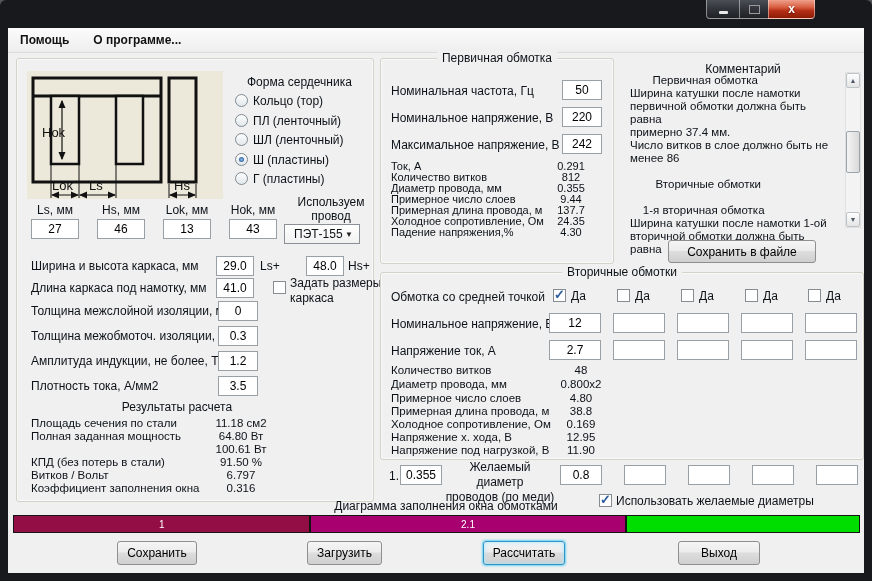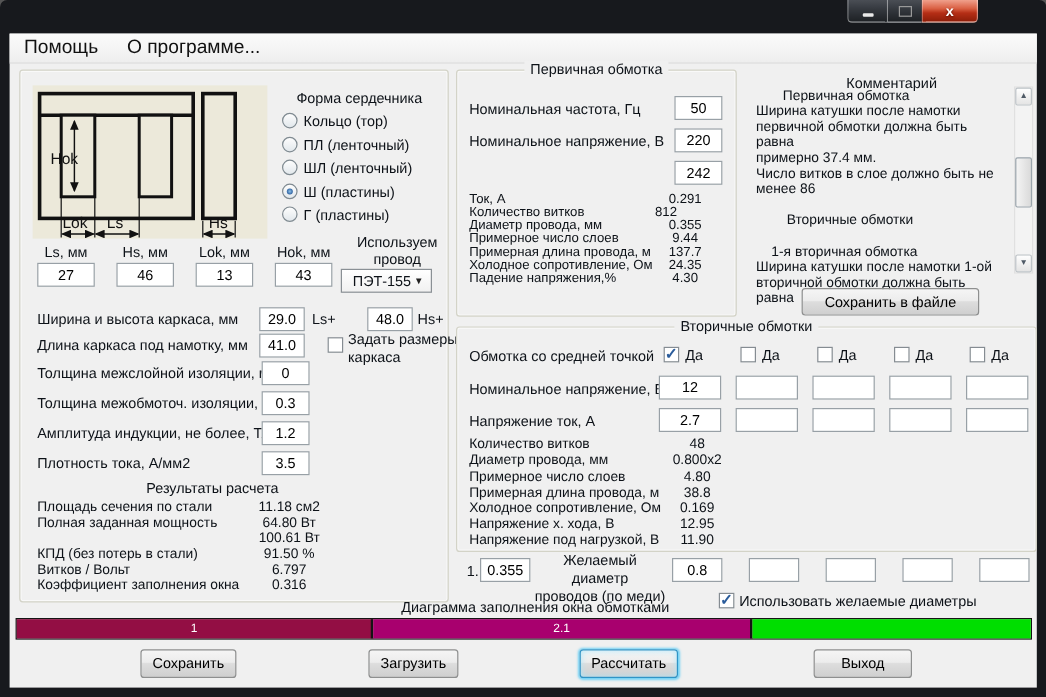--- a/index.html
+++ b/index.html
@@ -16,21 +16,21 @@
       color:#e8e8e8;font-size:10px;}
   .wb-min{width:34px;border-radius:0 0 0 4px;}
   .wb-max{width:28px;border-left:none;border-right:none;color:#9a9a9a;}
   .wb-close{width:47px;border-radius:0 0 4px 0;background:linear-gradient(#f0a08c,#d95f42 40%,#b52e16 60%,#8c1d08);
       color:#fff;font-weight:bold;font-size:12px;text-shadow:0 1px 2px #5a0e00;}
   .min-glyph{display:block;width:9px;height:3px;background:#e9e9e9;border-radius:1px;margin-top:6px;}
   .max-glyph{display:block;width:9px;height:7px;border:1px solid #9a9a9a;}
   
   .inner{position:absolute;left:8px;top:28px;width:856px;height:545px;background:#F0F0F0;}
   .menubar{position:absolute;left:0;top:0;width:856px;height:24px;background:linear-gradient(#fbfbfb,#eeeeee);
-      border-bottom:1px solid #dcdcdc;display:flex;align-items:flex-end;font-size:16px;color:#111;}
+      border-bottom:1px solid #dcdcdc;display:flex;align-items:flex-end;font-size:12px;color:#111;font-weight:bold;}
   .menu-item{padding:0 12px;height:24px;display:flex;align-items:center;}
   .client{position:absolute;left:0;top:24px;width:856px;height:521px;font-size:12px;color:#0d1218;}
   
   .gb{position:absolute;border:1px solid #d3d3c7;border-radius:3px;box-shadow:inset 0 0 0 1px rgba(255,255,255,.6);}
   .gb-title{position:absolute;top:-8px;left:0;right:0;display:flex;justify-content:center;pointer-events:none;}
   .gb-title span{background:#F0F0F0;padding:0 5px;font-size:12px;color:#0d1218;white-space:nowrap;}
   .lbl{position:absolute;font-size:12px;color:#0d1218;white-space:nowrap;}
   .lbl-s{font-size:11.5px;}
   .lbl-xs{font-size:11px;}
   .ctr{text-align:center;white-space:normal;}
@@ -201,26 +201,27 @@
 
       <div class="gb" style="left:372px;top:6px;width:232px;height:204px;">
         <div class="gb-title">
             <span>Первичная обмотка</span>
           </div>
 
         <div class="lbl" style="left:10px;top:25px;">Номинальная частота, Гц</div>
         <input class="field" style="left: 181px; top: 21px; width: 40px;" value="50">
         <div class="lbl" style="left:10px;top:52px;">Номинальное напряжение, В</div>
         <input class="field" style="left: 181px; top: 48px; width: 40px;" value="220">
+        <div class="lbl" style="left:10px;top:79px;">Максимальное напряжение, В</div>
         <input class="field" style="left: 181px; top: 75px; width: 40px;" value="242">
 
         <div class="lbl lbl-xs" style="left:10px;top:101px;">Ток, А</div>
         <div class="lbl lbl-xs valcol" style="left:150px;top:101px;width:80px;">0.291</div>
         <div class="lbl lbl-xs" style="left:10px;top:112px;">Количество витков</div>
-        <div class="lbl lbl-xs valcol" style="left:134px;top:112px;width:80px;">812</div>
+        <div class="lbl lbl-xs valcol" style="left:150px;top:112px;width:80px;">812</div>
         <div class="lbl lbl-xs" style="left:10px;top:123px;">Диаметр провода, мм</div>
         <div class="lbl lbl-xs valcol" style="left:150px;top:123px;width:80px;">0.355</div>
         <div class="lbl lbl-xs" style="left:10px;top:134px;">Примерное число слоев</div>
         <div class="lbl lbl-xs valcol" style="left:150px;top:134px;width:80px;">9.44</div>
         <div class="lbl lbl-xs" style="left:10px;top:145px;">Примерная длина провода, м</div>
         <div class="lbl lbl-xs valcol" style="left:150px;top:145px;width:80px;">137.7</div>
         <div class="lbl lbl-xs" style="left:10px;top:156px;">Холодное сопротивление, Ом</div>
         <div class="lbl lbl-xs valcol" style="left:150px;top:156px;width:80px;">24.35</div>
         <div class="lbl lbl-xs" style="left:10px;top:167px;">Падение напряжения,%</div>
         <div class="lbl lbl-xs valcol" style="left:150px;top:167px;width:80px;">4.30</div>

